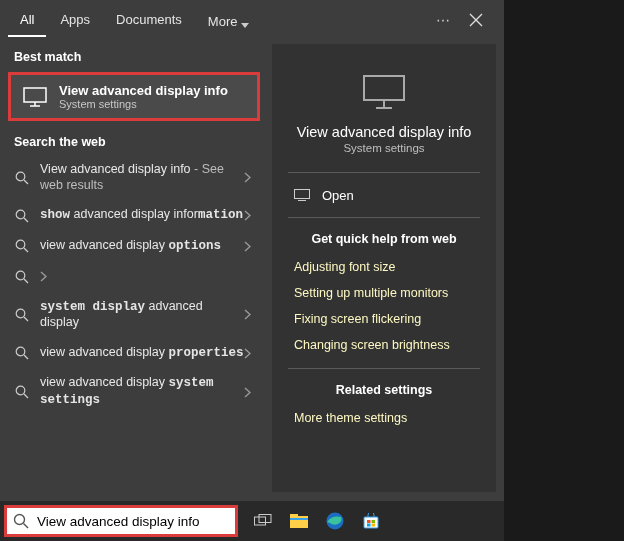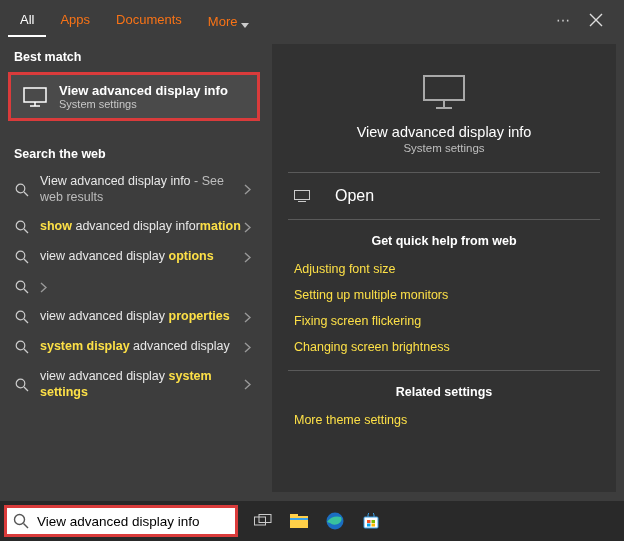--- a/index.html
+++ b/index.html
@@ -1,50 +1,50 @@
 <!DOCTYPE html>
 <html><head>
 <meta charset="utf-8">
 <style>
   * { box-sizing: border-box; margin: 0; padding: 0; }
   html, body { width: 624px; height: 541px; overflow: hidden; font-family: "Segoe UI", Arial, sans-serif; background: #1a1a1a; }
-  .window { width: 624px; height: 541px; background: #3d3d3d; position: relative; color: #fff; }
+  .window { width: 504px; height: 541px; background: #3d3d3d; position: relative; color: #fff; }
   .topbar { display: flex; align-items: center; height: 40px; padding: 0 8px; }
   .tabs { display: flex; gap: 2px; }
-  .tab { font-size: 13px; color: #f97316; padding: 8px 12px; cursor: pointer; }
+  .tab { font-size: 13px; color: #e5e5e5; padding: 8px 12px; cursor: pointer; }
   .tab.active { border-bottom: 2px solid #fff; color: #fff; }
   .more-wrap { display: flex; align-items: flex-end; gap: 4px; }
   .topbar-spacer { flex: 1; }
   .topbar-right { display: flex; align-items: center; gap: 12px; padding-right: 8px; }
   .dots { color: #ccc; font-size: 14px; letter-spacing: 2px; cursor: pointer; }
   .close-x { width: 24px; height: 24px; display:flex;align-items:center;justify-content:center; cursor:pointer; }
   .body { display: flex; height: 460px; }
   .left { width: 268px; padding: 4px 0 0 0; }
   .right { flex: 1; background: #323232; margin: 4px 8px 8px 4px; }
   .section-label { font-size: 12.5px; font-weight: 600; color: #fff; padding: 6px 14px 6px 14px; }
   .best-match-item { display: flex; align-items: center; gap: 12px; padding: 8px 12px; margin: 2px 8px; background: #4a4a4a; border: 3px solid #da3b3b; }
   .bm-icon { width: 24px; height: 24px; display:flex;align-items:center;justify-content:center; }
   .bm-text .title { font-size: 13px; font-weight: 600; }
   .bm-text .sub { font-size: 11px; color: #c8c8c8; }
   .web-item { display: flex; align-items: center; padding: 7px 10px 7px 14px; cursor: pointer; }
   .web-item .search-ic { width: 16px; height: 16px; margin-right: 10px; flex-shrink:0; display:flex;align-items:center;justify-content:center;}
   .web-item .txt { flex: 1; font-size: 12.5px; color: #e8e8e8; line-height: 1.25; }
   .web-item .chev { width: 14px; color: #999; }
-  strong { color:#fde047; font-weight:600; }
+  strong { color:#e5e5e5; font-weight:600;font-family:Liberation Mono, monospace; }
   .dim { color:#bdbdbd; }
   .preview { display:flex; flex-direction:column; height:100%; }
   .preview-top { display:flex; flex-direction:column; align-items:center; padding: 26px 0 18px; }
   .big-icon { width: 44px; height: 44px; margin-bottom: 10px; display:flex;align-items:center;justify-content:center;}
   .preview-title { font-size: 14.5px; color:#fff; margin-bottom: 2px; }
   .preview-sub { font-size: 11.5px; color:#bfbfbf; }
   .divider { height:1px; background:#5a5a5a; margin: 0 16px; }
-  .open-row { display:flex; align-items:center; gap:25px; padding: 14px 22px; font-size:16px; cursor:pointer;}
+  .open-row { display:flex; align-items:center; gap:12px; padding: 14px 22px; font-size:13px; cursor:pointer;}
   .open-ic { width:16px; height:16px; display:flex;align-items:center;justify-content:center;}
   .group-head { font-size:12.5px; font-weight:600; padding: 14px 22px 8px; text-align: center; }
-  .link-row { font-size:12.5px; color:#fde047; padding: 6px 22px; cursor:pointer; }
+  .link-row { font-size:12.5px; color:#fef9c3; padding: 6px 22px; cursor:pointer; }
   .taskbar { position:absolute; bottom:0; left:0; right:0; height:40px; background: rgba(40,40,40,0.95); display:flex; align-items:center; padding: 0 4px; }
   .searchbox-wrap { border: 3px solid #da3b3b; display:flex; align-items:center; background:#fff; height:32px; width:234px; }
   .searchbox-ic { width:28px; display:flex;align-items:center;justify-content:center; }
   .searchbox { border:none; outline:none; height:100%; flex:1; font-size:13.5px; color:#000; padding:0 2px; background:transparent; }
   .tb-icons { display:flex; align-items:center; gap:6px; margin-left:10px; }
   .tb-icon { width:30px; height:30px; display:flex;align-items:center;justify-content:center; cursor:pointer; font-size:16px;}
   svg { display:block; }
 </style>
 </head>
 <body>
@@ -87,21 +87,21 @@
               <line x1="7" y1="19" x2="17" y2="19" stroke="#fff" stroke-width="1.5"></line>
               <line x1="12" y1="15" x2="12" y2="19" stroke="#fff" stroke-width="1.5"></line>
             </svg>
         </div>
         <div class="bm-text">
           <div class="title">View advanced display info</div>
           <div class="sub">System settings</div>
         </div>
       </div>
 
-      <div class="section-label" style="margin-top:20px">Search the web</div>
+      <div class="section-label" style="margin-top:8px">Search the web</div>
 
       <div id="web-list">
           <div class="web-item">
             <div class="search-ic">
               <svg width="14" height="14" viewBox="0 0 14 14">
                 <circle cx="5.5" cy="5.5" r="4.3" fill="none" stroke="#ccc" stroke-width="1.2"></circle>
                 <line x1="9" y1="9" x2="13" y2="13" stroke="#ccc" stroke-width="1.2"></line>
               </svg>
             </div>
             <div class="txt">View advanced display info <span class="dim">- See web results</span></div>
@@ -152,35 +152,35 @@
               </svg>
             </div>
           </div>
           <div class="web-item">
             <div class="search-ic">
               <svg width="14" height="14" viewBox="0 0 14 14">
                 <circle cx="5.5" cy="5.5" r="4.3" fill="none" stroke="#ccc" stroke-width="1.2"></circle>
                 <line x1="9" y1="9" x2="13" y2="13" stroke="#ccc" stroke-width="1.2"></line>
               </svg>
             </div>
+            <div class="txt"><strong>system display</strong> advanced display</div>
+            <div class="chev">
+              <svg width="7" height="11" viewBox="0 0 7 11">
+                <path d="M1 1 L6 5.5 L1 10" fill="none" stroke="#999" stroke-width="1.4"></path>
+              </svg>
+            </div>
+          </div>
+          <div class="web-item">
+            <div class="search-ic">
+              <svg width="14" height="14" viewBox="0 0 14 14">
+                <circle cx="5.5" cy="5.5" r="4.3" fill="none" stroke="#ccc" stroke-width="1.2"></circle>
+                <line x1="9" y1="9" x2="13" y2="13" stroke="#ccc" stroke-width="1.2"></line>
+              </svg>
+            </div>
             <div class="txt">view advanced display <strong>properties</strong></div>
-            <div class="chev">
-              <svg width="7" height="11" viewBox="0 0 7 11">
-                <path d="M1 1 L6 5.5 L1 10" fill="none" stroke="#999" stroke-width="1.4"></path>
-              </svg>
-            </div>
-          </div>
-          <div class="web-item">
-            <div class="search-ic">
-              <svg width="14" height="14" viewBox="0 0 14 14">
-                <circle cx="5.5" cy="5.5" r="4.3" fill="none" stroke="#ccc" stroke-width="1.2"></circle>
-                <line x1="9" y1="9" x2="13" y2="13" stroke="#ccc" stroke-width="1.2"></line>
-              </svg>
-            </div>
-            <div class="txt"><strong>system display</strong> advanced display</div>
             <div class="chev">
               <svg width="7" height="11" viewBox="0 0 7 11">
                 <path d="M1 1 L6 5.5 L1 10" fill="none" stroke="#999" stroke-width="1.4"></path>
               </svg>
             </div>
           </div>
           <div class="web-item">
             <div class="search-ic">
               <svg width="14" height="14" viewBox="0 0 14 14">
                 <circle cx="5.5" cy="5.5" r="4.3" fill="none" stroke="#ccc" stroke-width="1.2"></circle>

